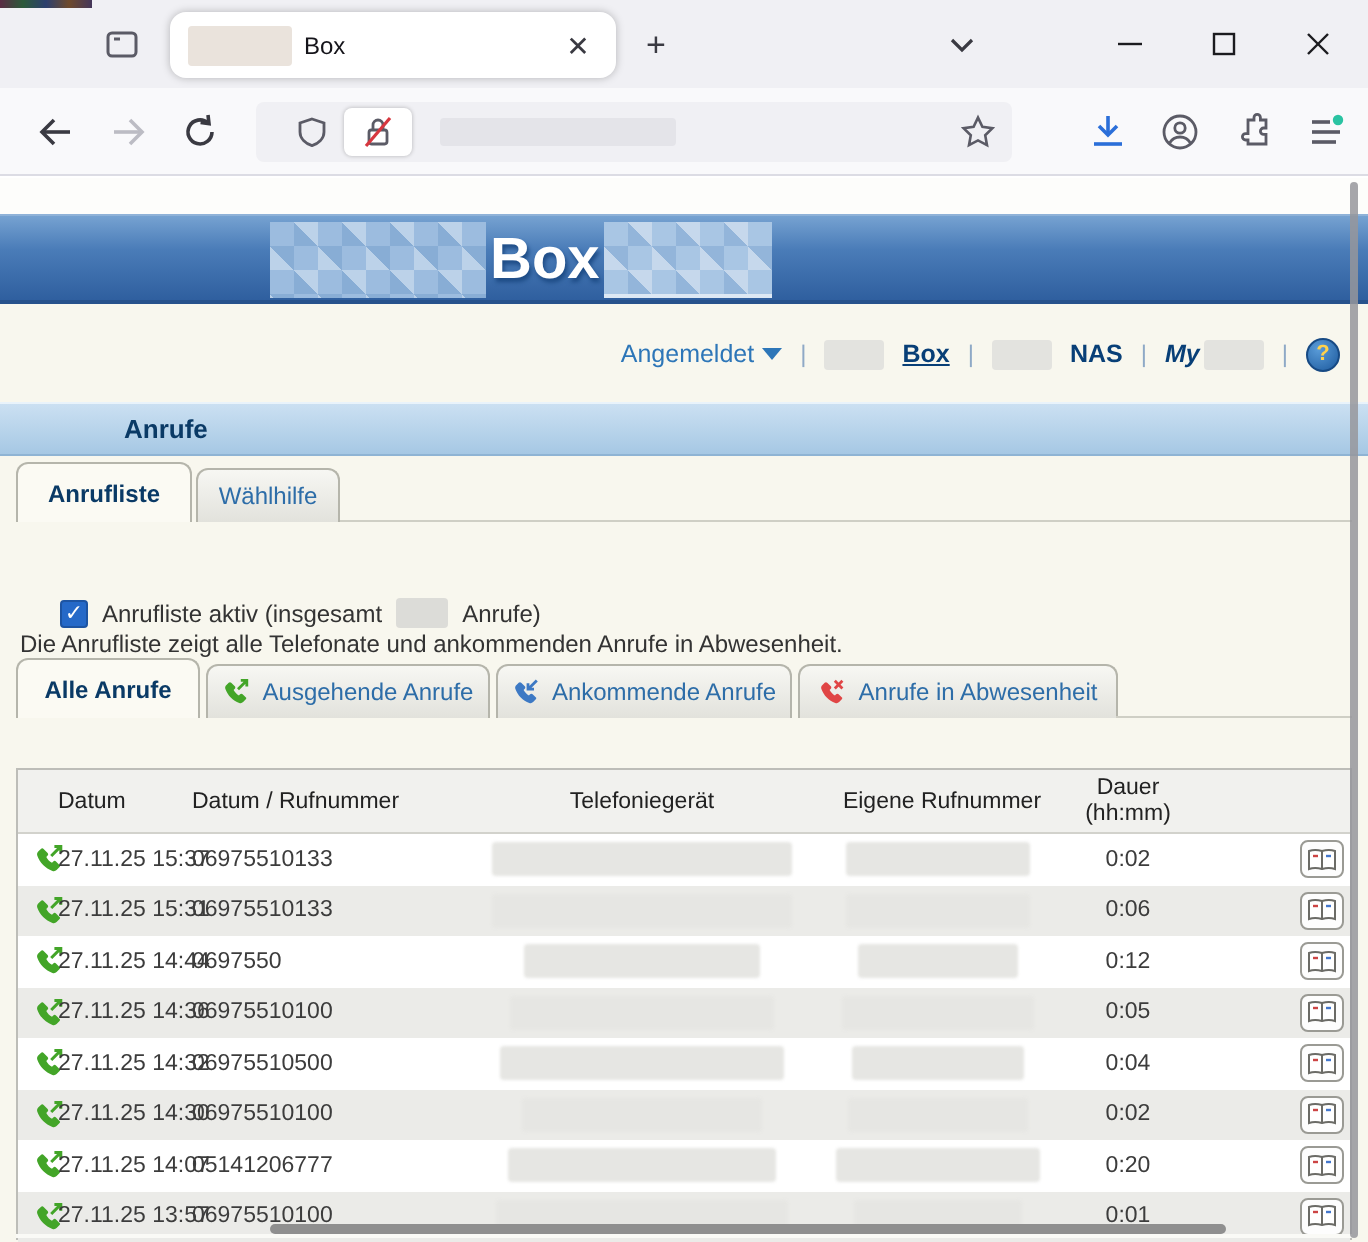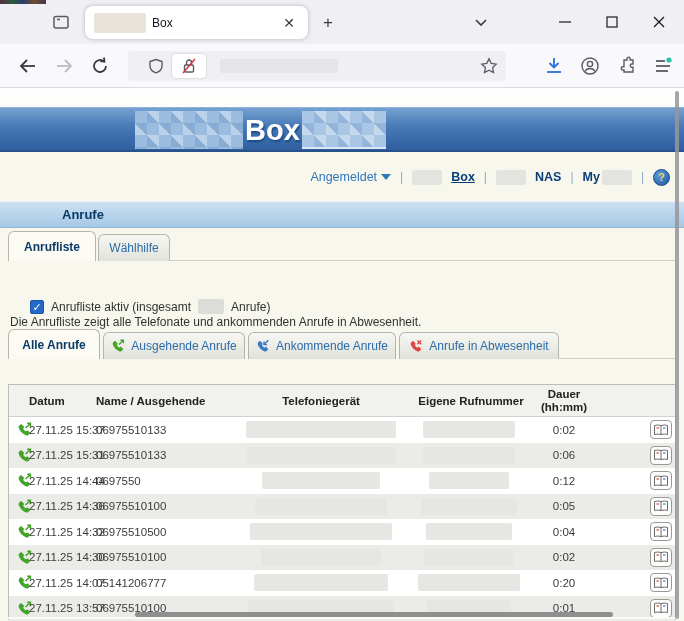--- a/index.html
+++ b/index.html
@@ -62,21 +62,21 @@
 
   .navrow { position:absolute; right:14px; top:78px; height:20px; display:flex; align-items:center;
     gap:9px; font-size:12.5px; }
   .nav-session { color:#2d76b8; display:flex; align-items:center; gap:4px; }
   .nav-caret { width:0; height:0; border-left:5px solid transparent; border-right:5px solid transparent;
     border-top:6px solid #2d76b8; }
   .nav-sep { color:#8fa9c6; font-size:12px; }
   .nav-blur { width:30px; height:15px; background:#e3e3df; border-radius:2px; }
   .nav-link { color:#083f77; font-weight:bold; }
   .nav-link.underlined { text-decoration:underline; }
-  .nav-my { display:flex; align-items:center; gap:2px; }
+  .nav-my { display:flex; align-items:center; gap:2px;font-style:italic; }
   .help-circle { width:17px; height:17px; border-radius:50%;
     background:radial-gradient(circle at 35% 30%,#5a9cd8,#1d5a9e); border:1px solid #174a84;
     color:#ffd24a; font-size:11px; font-weight:bold; display:flex; align-items:center; justify-content:center; }
 
   .page-header { position:absolute; left:0; top:112px; width:684px; height:27px;
     background:linear-gradient(180deg,#cbe0f2 0%,#a6c8e4 100%);
     border-top:1px solid #e9f3fb; border-bottom:1px solid #8fb4d4;
     display:flex; align-items:center; padding-left:14px; }
   .page-header span { font-size:13px; font-weight:bold; color:#0a3a66;margin-left:48px; }
 
@@ -98,21 +98,21 @@
 
   .ftab { position:absolute; display:flex; align-items:center; justify-content:center; gap:6px;
     border:1px solid #b5b5ab; border-bottom:none; border-radius:6px 6px 0 0; font-size:12px; }
   .ftab.active { background:#fbfaf3; font-weight:bold; color:#0a3a66; top:240px; height:30px; }
   .ftab.inactive { background:linear-gradient(180deg,#f7f7f3,#e2e2dc); color:#2d6da8; top:243px; height:27px; }
   .ftab-line { position:absolute; left:558px; top:269px; width:118px; height:1px; background:#cfcfc5; }
 
   .calltable { position:absolute; left:8px; top:295px; width:668px; height:236px; background:#fff;
     border:1px solid #bdbdb8; }
   .thead { position:relative; width:100%; height:32px; background:#f1f1ee; border-bottom:1px solid #d2d2cc;
-    font-size:11.5px; font-weight:bold; color:#222; }
+    font-size:11.5px; font-weight:normal; color:#222; }
   .th { position:absolute; top:0; height:32px; display:flex; align-items:center; }
   .th-datum { left:20px; } .th-name { left:87px; }
   .th-device { left:232px; width:160px; justify-content:center; }
   .th-own { left:382px; width:160px; justify-content:center; }
   .th-dur { left:515px; width:80px; flex-direction:column; justify-content:center; line-height:13px; }
   .tbody { position:relative; width:100%; }
   .trow { position:relative; width:100%; height:25.5px; font-size:11.5px; color:#3c3c3c; }
   .trow:nth-child(even) { background:#ebebe8; }
   .cell { position:absolute; top:0; height:25.5px; display:flex; align-items:center; }
   .c-icon { left:8px; width:16px; }
@@ -311,21 +311,21 @@
         <path fill="#e04545" d="M12.1 9.9 10.3 8.1c-.35-.35-.9-.35-1.25 0l-.6.6C7.4 8.15 6.35 7.1 5.8 6l.6-.6c.35-.35.35-.9 0-1.25L4.6 2.35c-.35-.35-.9-.35-1.25 0L2.1 3.6c-.5.5-.65 1.2-.4 1.9 1.15 3.25 3.7 5.8 6.95 6.95.7.25 1.4.1 1.9-.4l1.25-1.25c.35-.35.35-.55.3-.9z"></path>
         <path stroke="#e04545" stroke-width="1.4" fill="none" d="M8.4 1.4 L12.2 5.2 M12.2 1.4 L8.4 5.2"></path>
       </svg>
       <span>Anrufe in Abwesenheit</span>
     </div>
     <div class="ftab-line"></div>
 
     <div class="calltable">
       <div class="thead">
         <div class="th th-datum">Datum</div>
-        <div class="th th-name">Name / Ausgehende</div>
+        <div class="th th-name">Datum / Rufnummer</div>
         <div class="th th-own">Eigene Rufnummer</div>
         <div class="th th-device">Telefoniegerät</div>
         <div class="th th-dur">
           <span>Dauer</span>
           <span>(hh:mm)</span>
         </div>
       </div>
       <div class="tbody">
   <div class="trow">
     <div class="cell c-icon">

